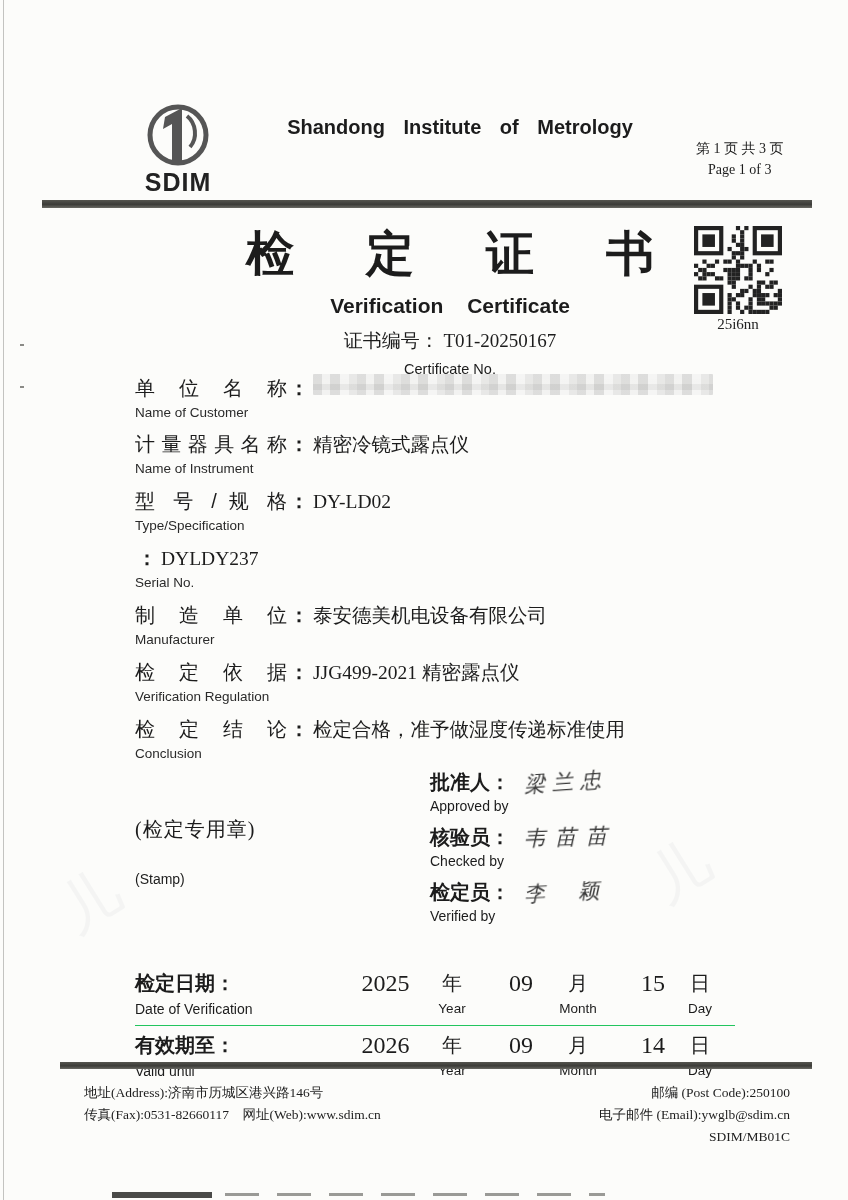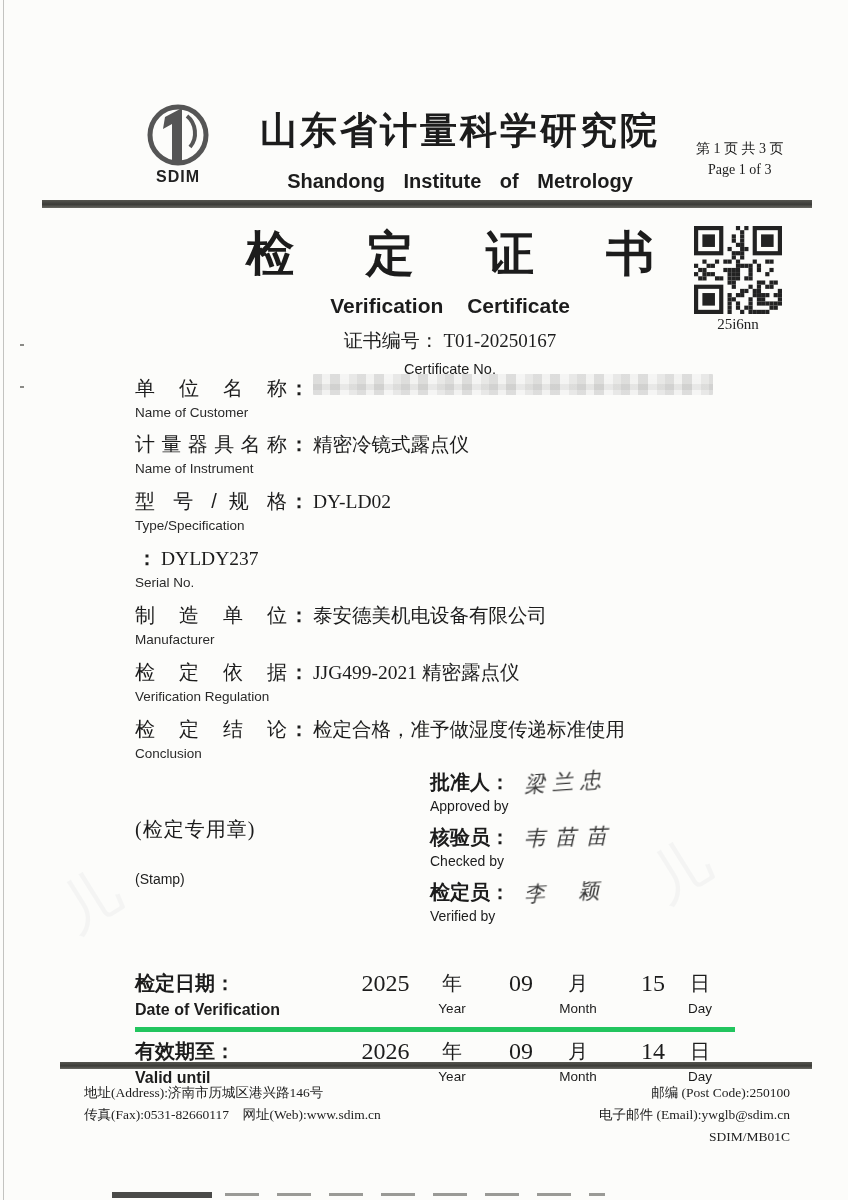--- a/index.html
+++ b/index.html
@@ -20,21 +20,21 @@
   .edge-line-left{position:absolute;left:3px;top:0;width:1px;height:1200px;background:#c3c3c0;}
   .speck{position:absolute;background:#8a8a86;}
   .bottom-bar{position:absolute;background:#4a4a48;}
   .bottom-dashes{position:absolute;height:3px;background:repeating-linear-gradient(90deg,#9a9a96 0 34px,transparent 34px 52px);}
   .watermark{position:absolute;opacity:.05;transform:rotate(-32deg);font-size:60px;color:#6b7b8c;letter-spacing:6px;pointer-events:none;}
 
   
   .header{position:absolute;left:42px;top:102px;width:764px;display:flex;align-items:flex-start;}
   .logo{width:96px;margin-left:88px;text-align:center;flex:none;}
   .logo svg{display:block;margin:0 auto;}
-  .logo-text{font-family:"Liberation Sans",sans-serif;font-weight:bold;font-size:16px;letter-spacing:1px;color:#222;margin-top:-6px;}
+  .logo-text{font-family:"Liberation Sans",sans-serif;font-weight:bold;font-size:25px;letter-spacing:1px;color:#222;margin-top:-6px;}
   .inst{flex:none;width:420px;margin-left:24px;text-align:center;}
   .inst-zh{font-family:"Liberation Serif",serif;font-weight:bold;font-size:37px;letter-spacing:3px;white-space:nowrap;margin-top:4px;}
   .inst-en{font-family:"Liberation Sans",sans-serif;font-weight:bold;font-size:20px;word-spacing:13px;margin-top:14px;white-space:nowrap;}
   .pageinfo{flex:none;margin-left:26px;margin-top:36px;text-align:center;font-size:14px;line-height:21px;}
   .pageinfo .zh{font-family:"Liberation Serif",serif;}
   .pageinfo .en{font-family:"Liberation Serif",serif;}
   .rule-thick{position:absolute;left:42px;width:770px;height:8px;background:linear-gradient(180deg,#55554f,#3c3c38 55%,#6a6a64);}
   .rule-header{top:200px;}
   .rule-dates{top:1062px;left:60px;width:752px;height:7px;}
 
@@ -72,24 +72,24 @@
   .s-line{display:flex;align-items:baseline;}
   .s-label{font-family:"Liberation Serif",serif;font-size:20px;font-weight:bold;flex:none;}
   .s-sig{font-family:"Liberation Serif",serif;font-style:italic;font-size:21px;color:#3a3a3a;margin-left:14px;letter-spacing:7px;transform:rotate(-4deg);display:inline-block;filter:blur(.2px);}
   .signer:nth-child(2) .s-sig{transform:rotate(-2deg);letter-spacing:10px;}
   .signer:nth-child(3) .s-sig{transform:rotate(-3deg);letter-spacing:14px;}
   .s-en{font-family:"Liberation Sans",sans-serif;font-size:14px;margin-top:2px;}
 
   
   .dates{position:absolute;left:135px;top:952px;width:600px;margin-top:12px;}
   .date-row{display:flex;padding:6px 0 8px 0;}
-  .date-row + .date-row{border-top:5px solid #22c55e;}
+  .date-row + .date-row{border-top:1px solid #22c55e;}
   .d-labelcol{width:195px;flex:none;}
   .d-label-zh{font-family:"Liberation Serif",serif;font-size:20px;font-weight:bold;}
-  .d-label-en{font-family:"Liberation Sans",sans-serif;font-size:16px;margin-top:4px;font-weight:bold;}
+  .d-label-en{font-family:"Liberation Sans",sans-serif;font-size:14px;margin-top:4px;}
   .d-cell{flex:none;text-align:center;}
   .d-val{font-family:"Liberation Serif",serif;font-size:24px;}
   .d-unit-zh{font-family:"Liberation Serif",serif;font-size:20px;}
   .d-unit-en{font-family:"Liberation Sans",sans-serif;font-size:13.5px;margin-top:4px;}
   .c-year{width:75px;margin-left:18px;}
   .c-yunit{width:58px;}
   .c-month{width:52px;margin-left:14px;}
   .c-munit{width:62px;}
   .c-day{width:48px;margin-left:20px;}
   .c-dunit{width:46px;}
@@ -117,21 +117,20 @@
     <div class="logo">
       <svg width="74" height="72" viewBox="0 0 74 72">
         <circle cx="37" cy="33" r="28" fill="none" stroke="#555" stroke-width="5"></circle>
         <path d="M24 15 L41 6 L41 62 L31 62 L31 22 L22 27 Z" fill="#555"></path>
         <path d="M48 12 C58 20 60 38 50 48 L46 43 C53 35 52 22 44 16 Z" fill="#fcfcfa"></path>
         <path d="M46 14 C55 21 57 36 49 45" fill="none" stroke="#555" stroke-width="4"></path>
       </svg>
       <div class="logo-text">SDIM</div>
     </div>
     <div class="inst">
-      <div class="inst-zh">山东省计量科学研究院</div>
       <div class="inst-en">Shandong Institute of Metrology</div>
     </div>
     <div class="pageinfo">
       <div class="zh">第 1 页 共 3 页</div>
       <div class="en">Page 1 of 3</div>
     </div>
   </div>
   <div class="rule-thick rule-header"></div>
 
   <div class="title-area">

